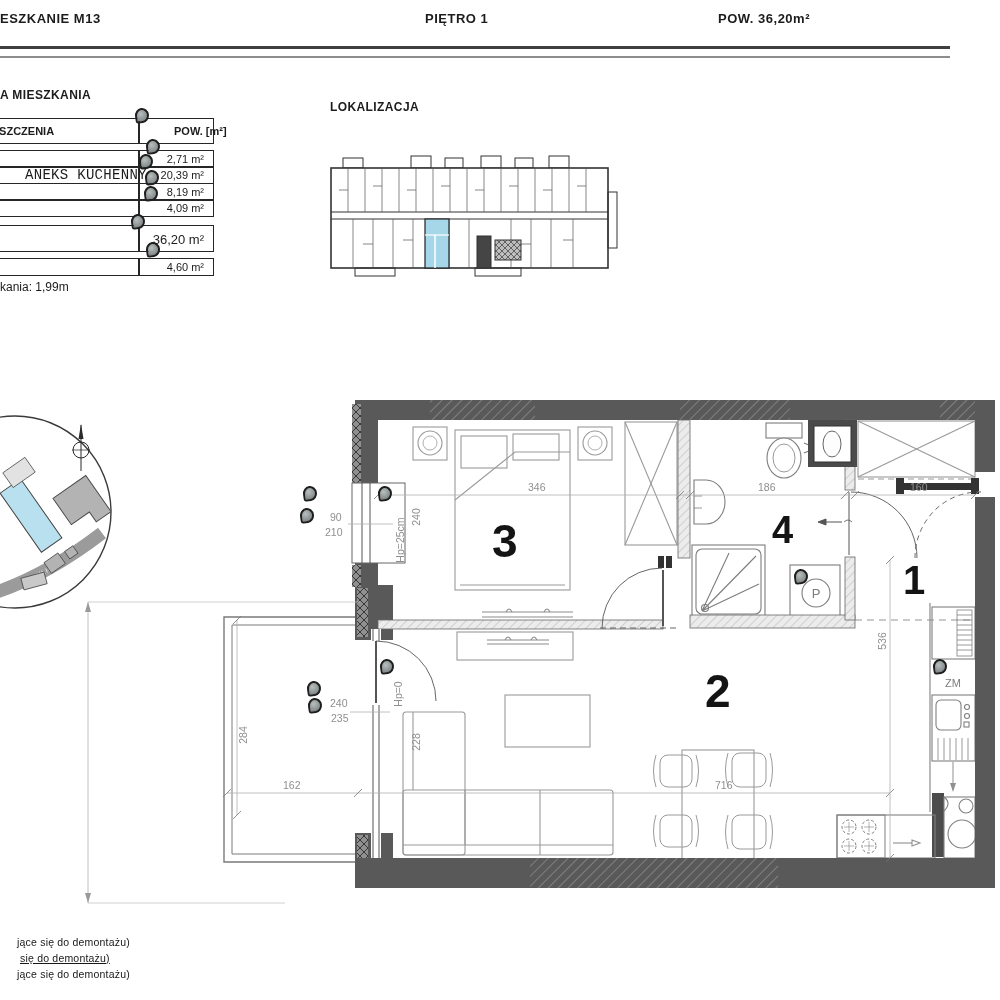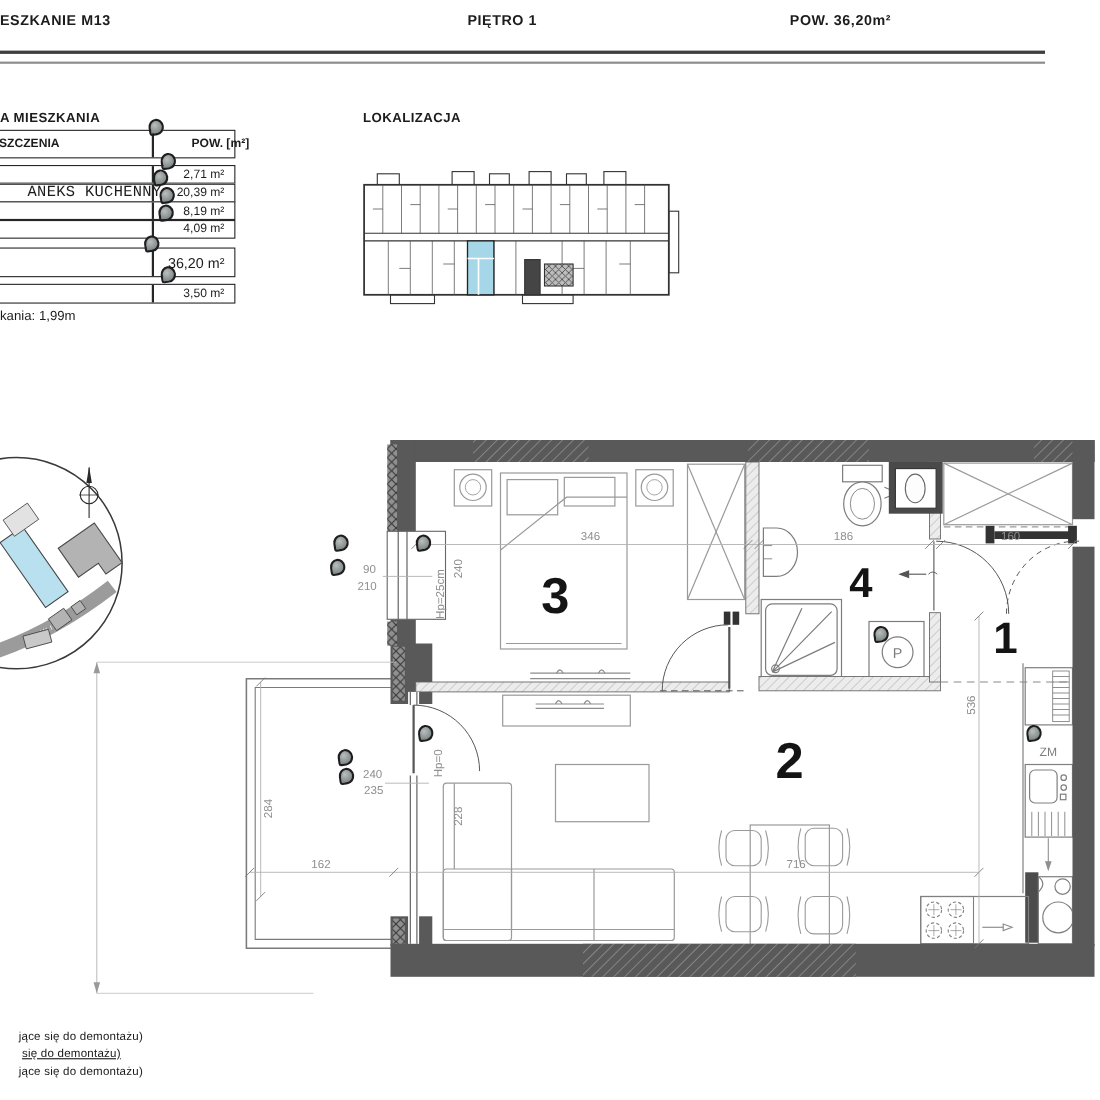--- a/index.html
+++ b/index.html
@@ -28,21 +28,21 @@
   .roomn{fill:#141414;font-weight:700;}
 </style>
 </head>
 <body>
 
 <div class="abs h-title" style="left:0;top:11px;">ESZKANIE M13</div>
 <div class="abs h-title" style="left:425px;top:11px;">PIĘTRO 1</div>
 <div class="abs h-title" style="left:718px;top:11px;">POW. 36,20m²</div>
 <div class="abs h-rule" style="left:0;top:46px;width:950px;"></div>
 
-<div class="abs sec-title" style="left:0;top:100px;text-align:right;">A MIESZKANIA</div>
+<div class="abs sec-title" style="left:0;top:88px;text-align:right;">A MIESZKANIA</div>
 <div class="abs sec-title" style="left:330px;top:100px;">LOKALIZACJA</div>
 
 <div>
   <div class="tbox" style="left:-60px;top:118px;width:274px;height:26px;">
     <div class="tdiv" style="left:197px;"></div>
     <div class="thead" style="left:30px;">OMIESZCZENIA</div>
     <div class="thead" style="left:233px;">POW. [m²]</div>
   </div>
   <div class="tbox" style="left:-60px;top:150px;width:274px;height:17px;">
     <div class="tdiv" style="left:197px;"></div>
@@ -60,21 +60,21 @@
   <div class="tbox" style="left:-60px;top:199.5px;width:274px;height:17px;">
     <div class="tdiv" style="left:197px;"></div>
       <div class="tval" style="right:9px;">4,09 m²</div>
   </div>
   <div class="tbox" style="left:-60px;top:225px;width:274px;height:27px;">
     <div class="tdiv" style="left:197px;"></div>
       <div class="tval big" style="right:9px;">36,20 m²</div>
   </div>
   <div class="tbox" style="left:-60px;top:258px;width:274px;height:18px;">
     <div class="tdiv" style="left:197px;"></div>
-      <div class="tval" style="right:9px;">3,50 m²</div>
+      <div class="tval" style="right:9px;">4,60 m²</div>
   </div>
   <div class="abs note" style="left:0;top:280px;">kania:  1,99m</div>
 </div>
 
 <svg class="abs" style="left:325px;top:140px;" width="295" height="150" viewBox="0 0 295 150">
   <defs>
     <pattern id="lkh" width="6" height="6" patternUnits="userSpaceOnUse">
       <rect width="6" height="6" fill="#bdbdbd"></rect>
         <path d="M0 0L6 6M6 0L0 6" stroke="#4a4a4a" stroke-width=".8"></path>
     </pattern>

